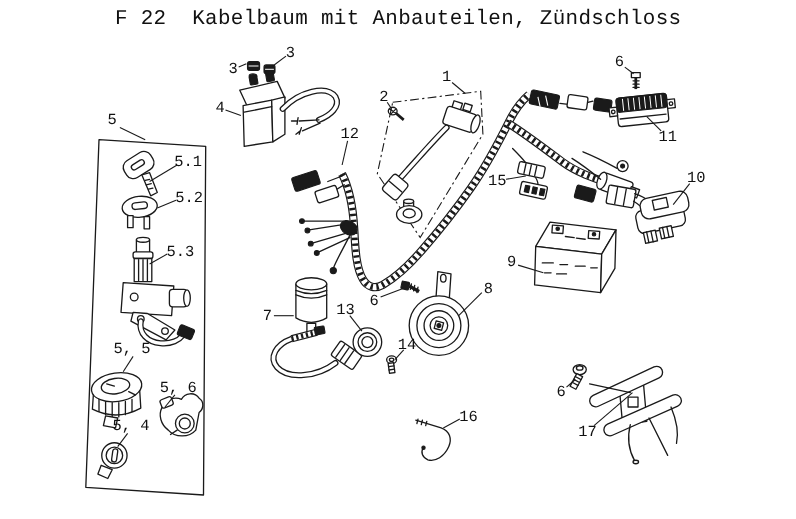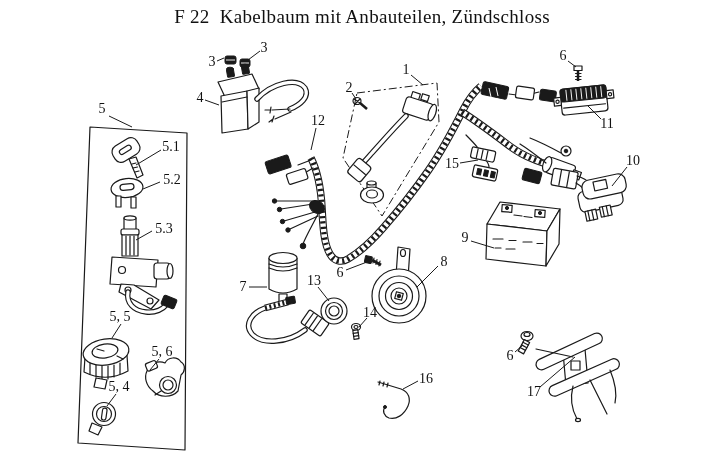--- a/index.html
+++ b/index.html
@@ -1,17 +1,17 @@
 <!DOCTYPE html>
 <html><head>
 <meta charset="utf-8">
 <style>
   html,body{margin:0;padding:0;background:#fff;}
   .page{position:relative;width:724px;height:472px;background:#fff;overflow:hidden;
-        font-family:Liberation Serif, serif;}
+        font-family:Liberation Mono, monospace;}
   .title{position:absolute;top:6px;left:0;width:100%;text-align:center;
          font-size:19px;letter-spacing:.3px;color:#111;white-space:pre;}
   svg{position:absolute;left:0;top:0;}
   .ln{fill:none;stroke:#1a1a1a;stroke-width:1.2;stroke-linecap:round;stroke-linejoin:round;}
   .fw{fill:#fff;stroke:#1a1a1a;stroke-width:1.2;stroke-linejoin:round;}
   .fd{fill:#1a1a1a;stroke:#1a1a1a;stroke-width:1;stroke-linejoin:round;}
   .lead{fill:none;stroke:#1a1a1a;stroke-width:1;}
   .dash{fill:none;stroke:#1a1a1a;stroke-width:1;stroke-dasharray:8 3 2 3;}
   .tube-o{fill:none;stroke:#1a1a1a;stroke-width:5.5;stroke-linecap:round;}
   .tube-i{fill:none;stroke:#fff;stroke-width:3.2;stroke-linecap:round;}

